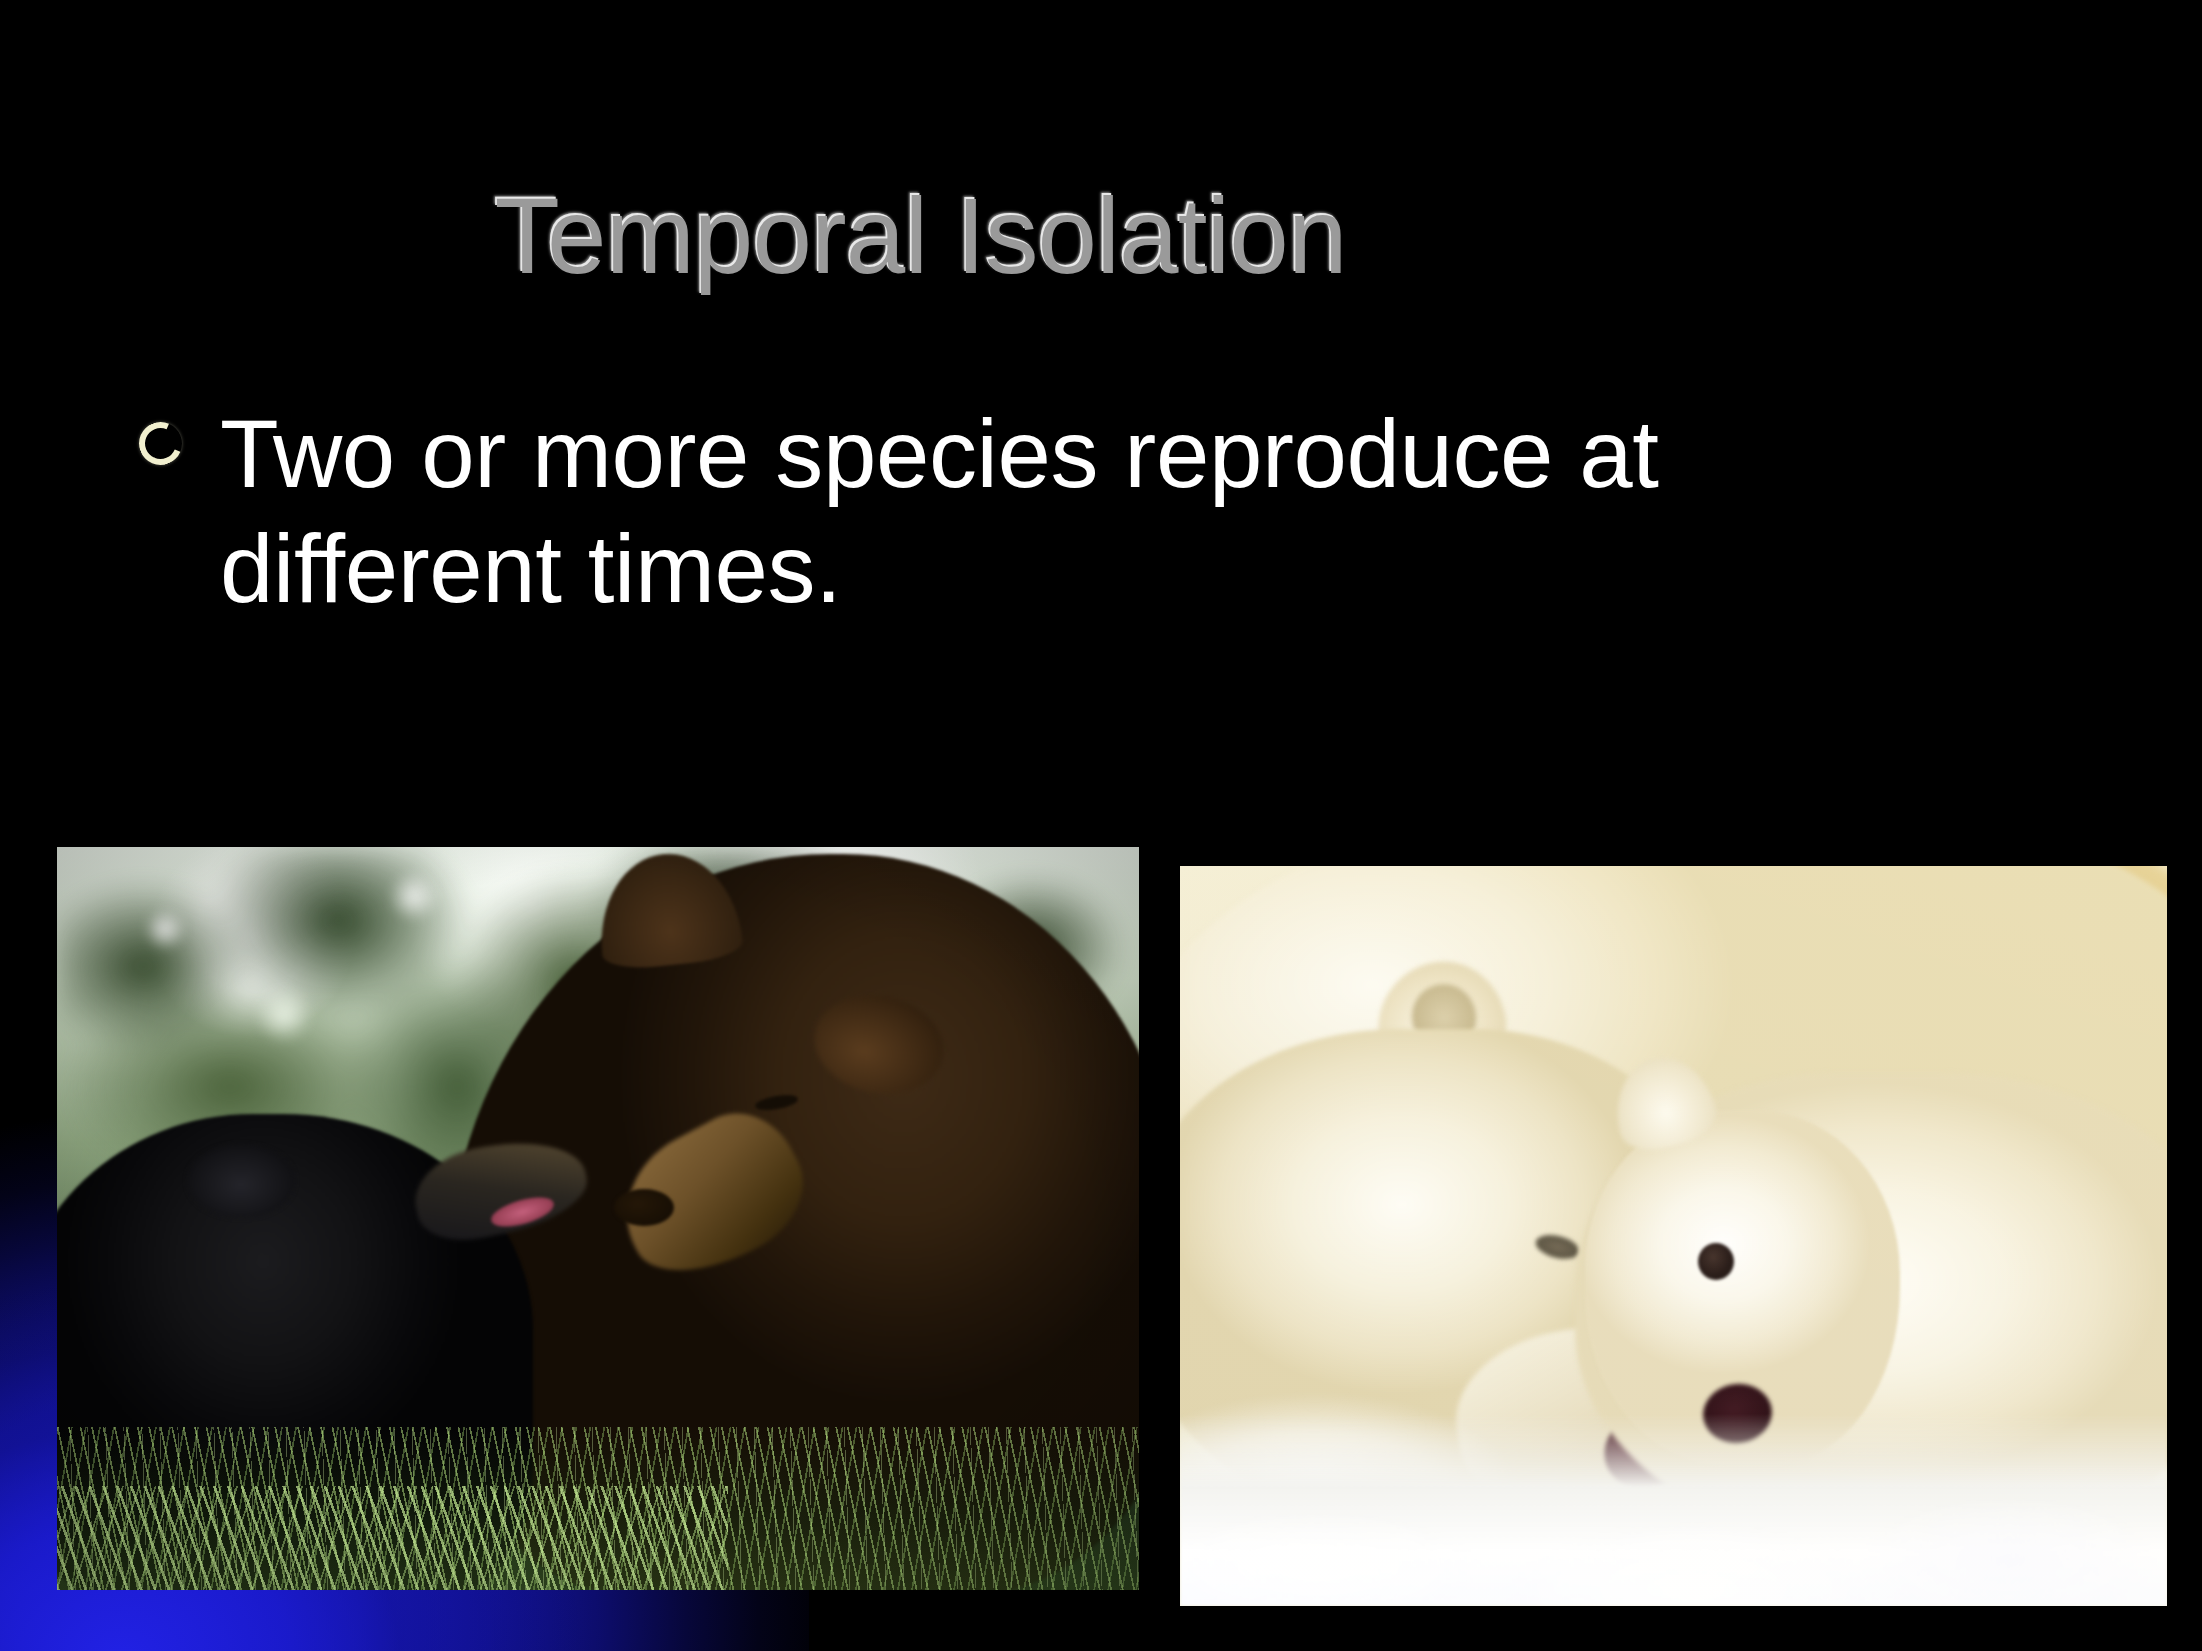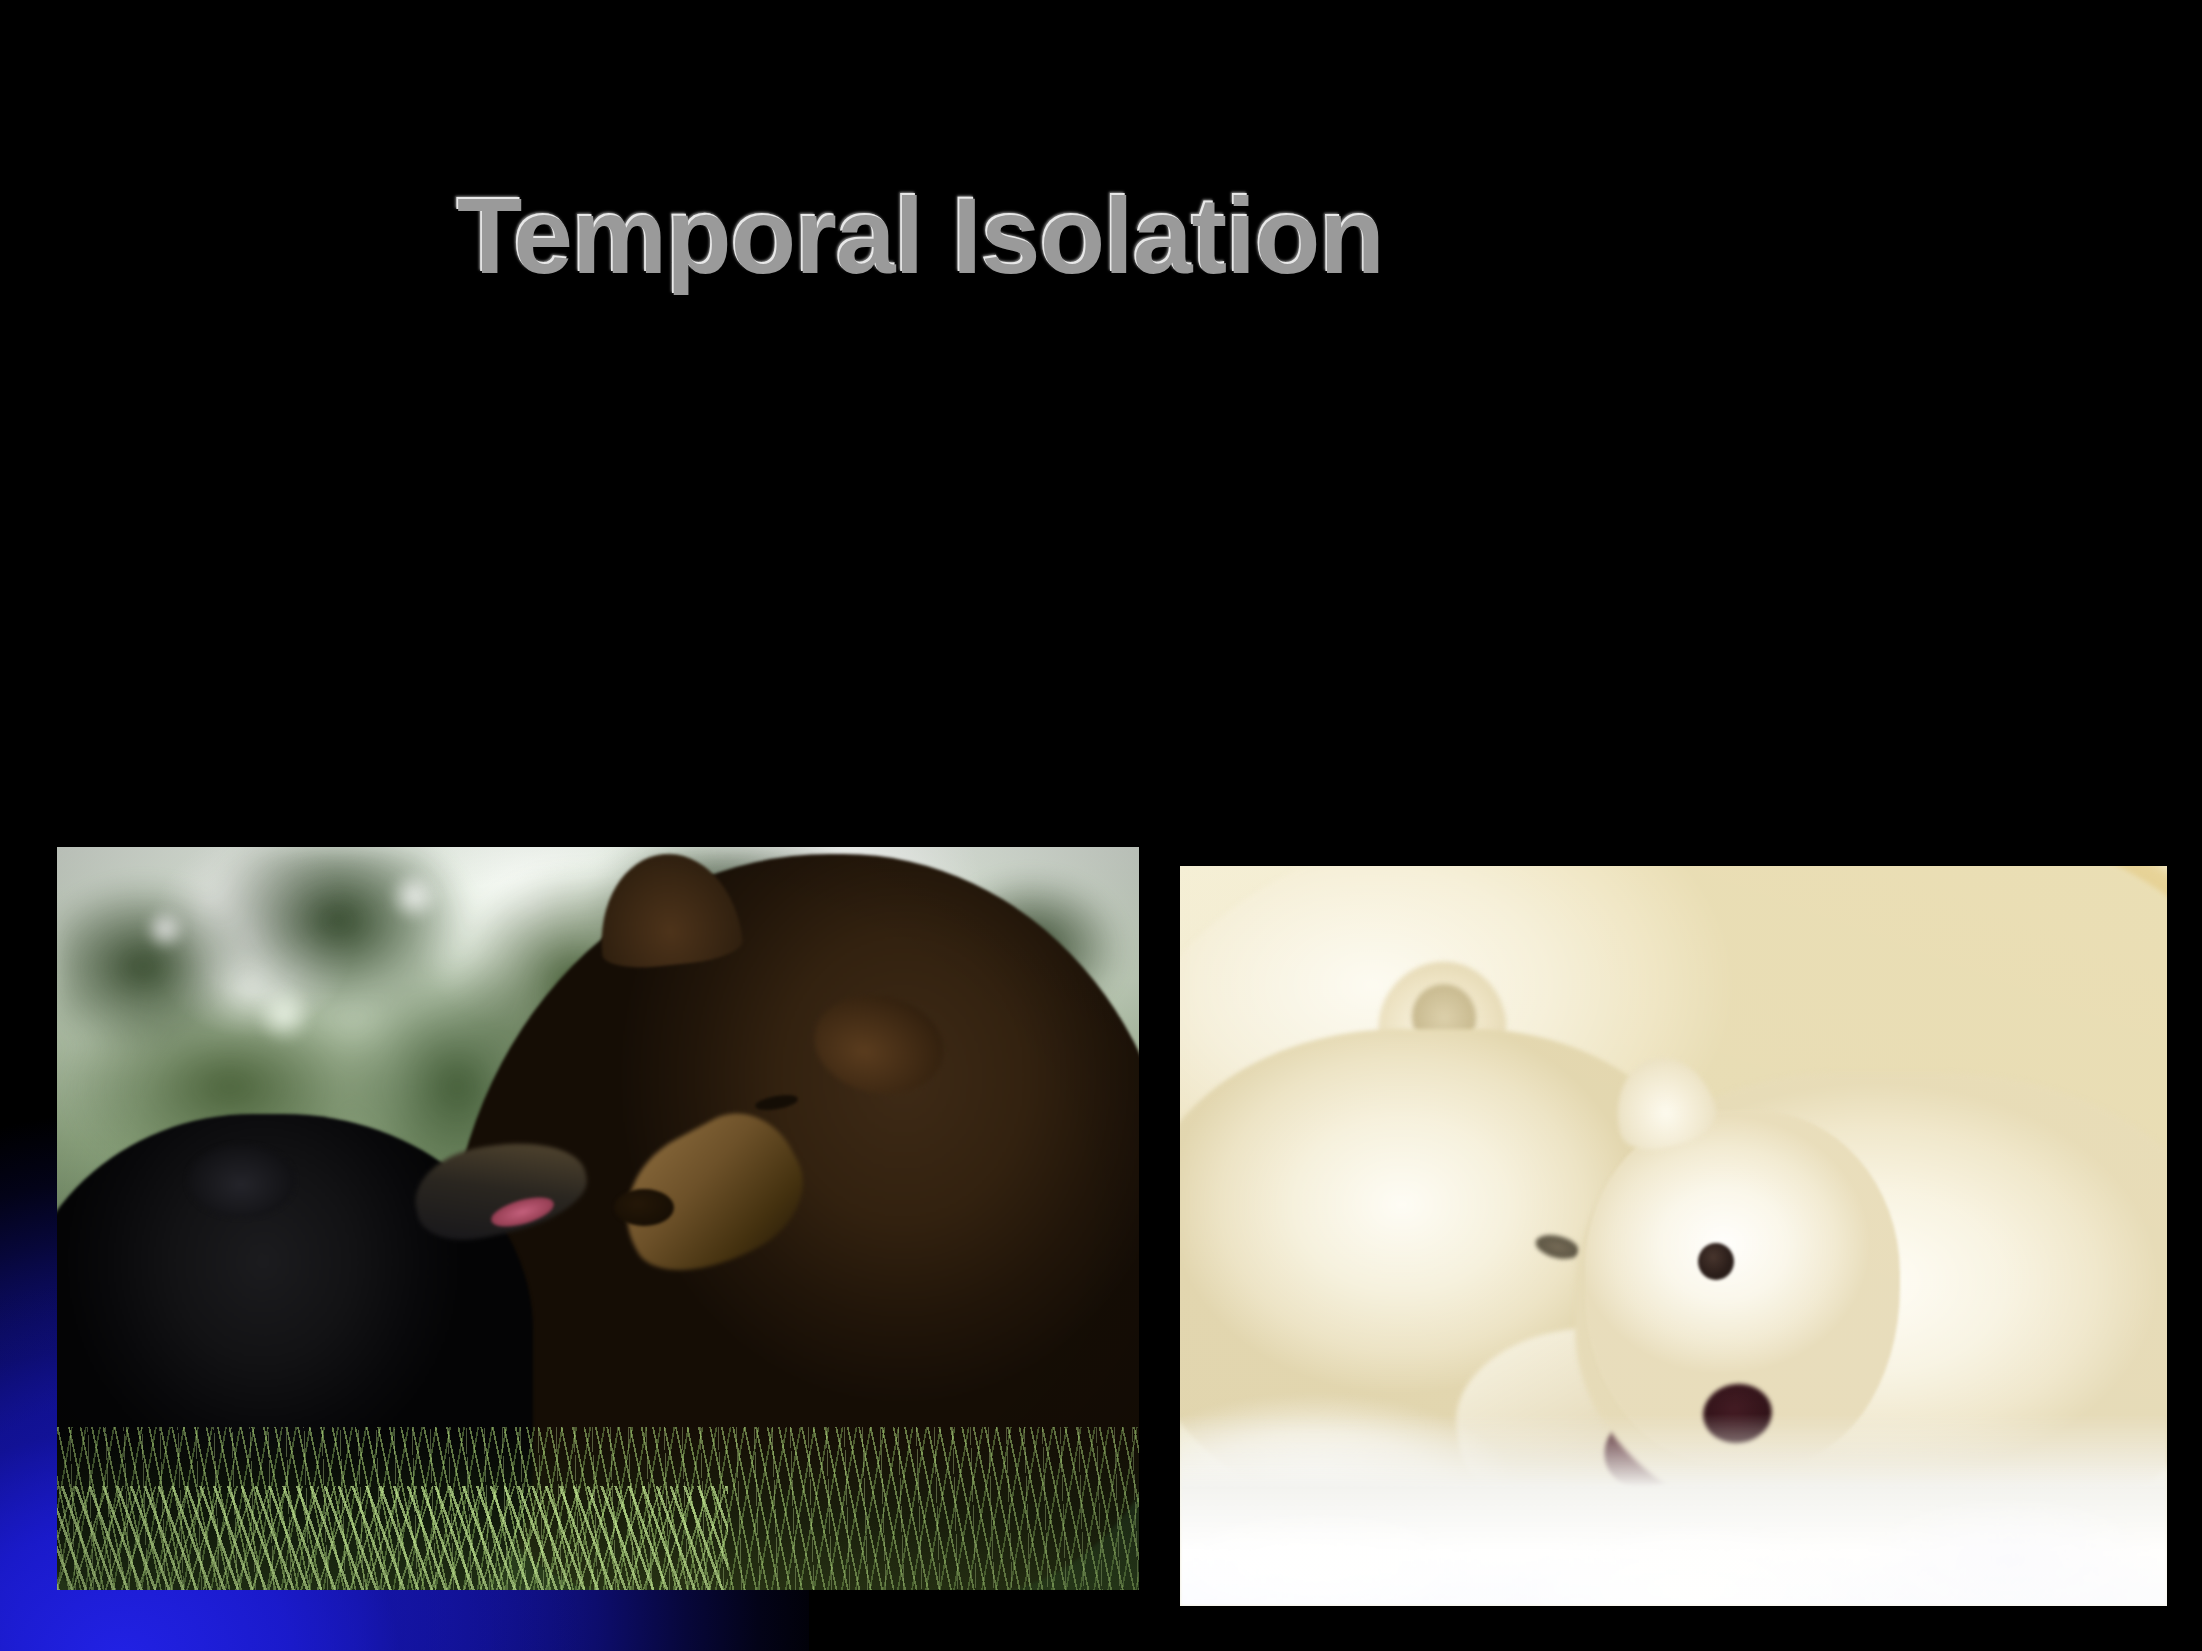--- a/index.html
+++ b/index.html
@@ -53,21 +53,21 @@
 
   
   .title {
     position: absolute;
     left: 0;
     top: 110px;
     width: 1841px;
     text-align: center;
     font-size: 107px;
     line-height: 1.02;
-    font-weight: bold;
+    font-weight: normal;
     letter-spacing: -0.9px;
     color: #9a9a9a;
     text-shadow:
       -1.7px -1.7px 0 #e8e8e8,
       -2.6px -2.6px 2.6px rgba(255,255,255,0.55),
        2.6px  2.6px 3.4px rgba(0,0,0,0.95);
     white-space: nowrap;
   }
 
   
@@ -389,20 +389,26 @@
 </head>
 <body>
 
 <div id="slide">
 
   <div class="corner-glow"></div>
   <div class="corner-glow-2"></div>
 
   <h1 class="title">Temporal Isolation</h1>
 
+  <div class="body-block">
+    <div class="bullet-row">
+      <span class="bullet-marker"></span>
+      <span class="bullet-text">Two or more species reproduce at different times.</span>
+    </div>
+  </div>
 
   <div class="photo" id="photo-left">
     <div class="scene">
       <div class="l-sky"></div>
       <div class="l-canopy"></div>
       <div class="l-bokeh"></div>
       <div class="l-sage"></div>
       <div class="l-sage-mid"></div>
       <div class="l-branch"></div>
       <div class="l-brownbear"></div>

